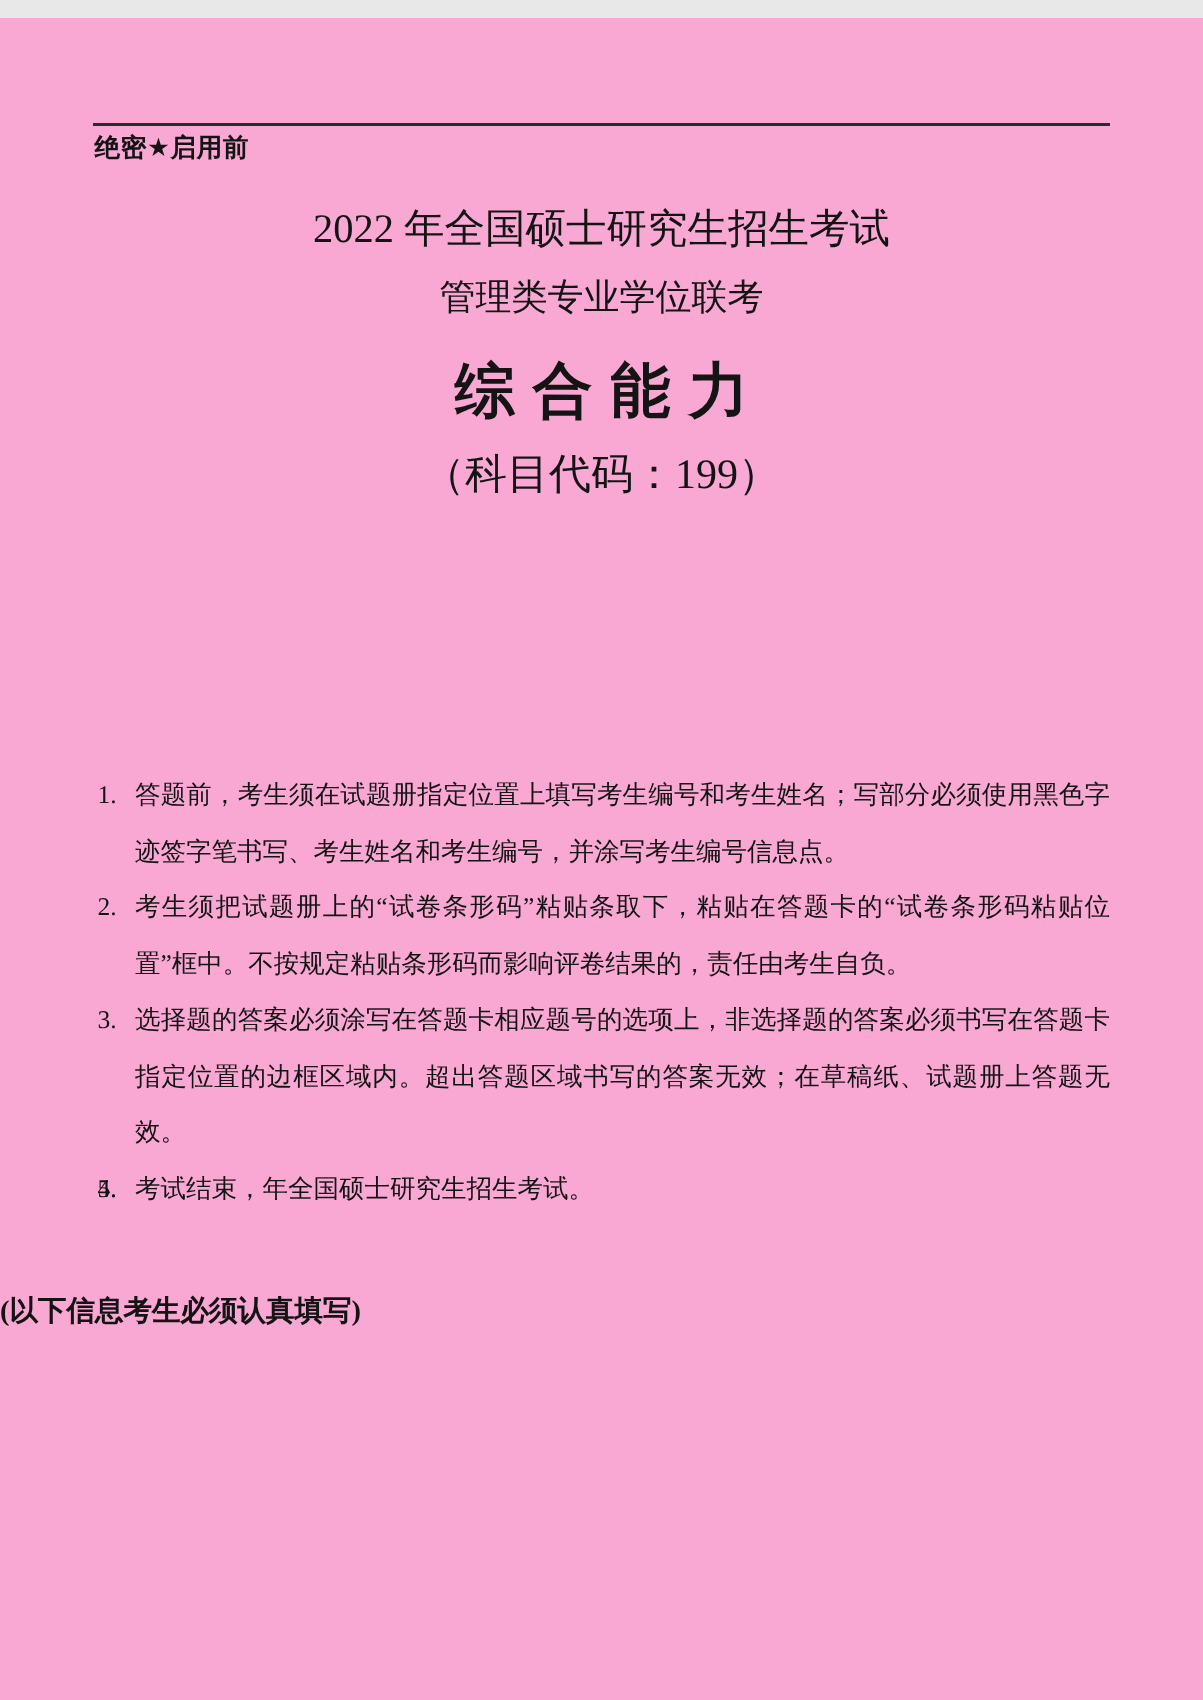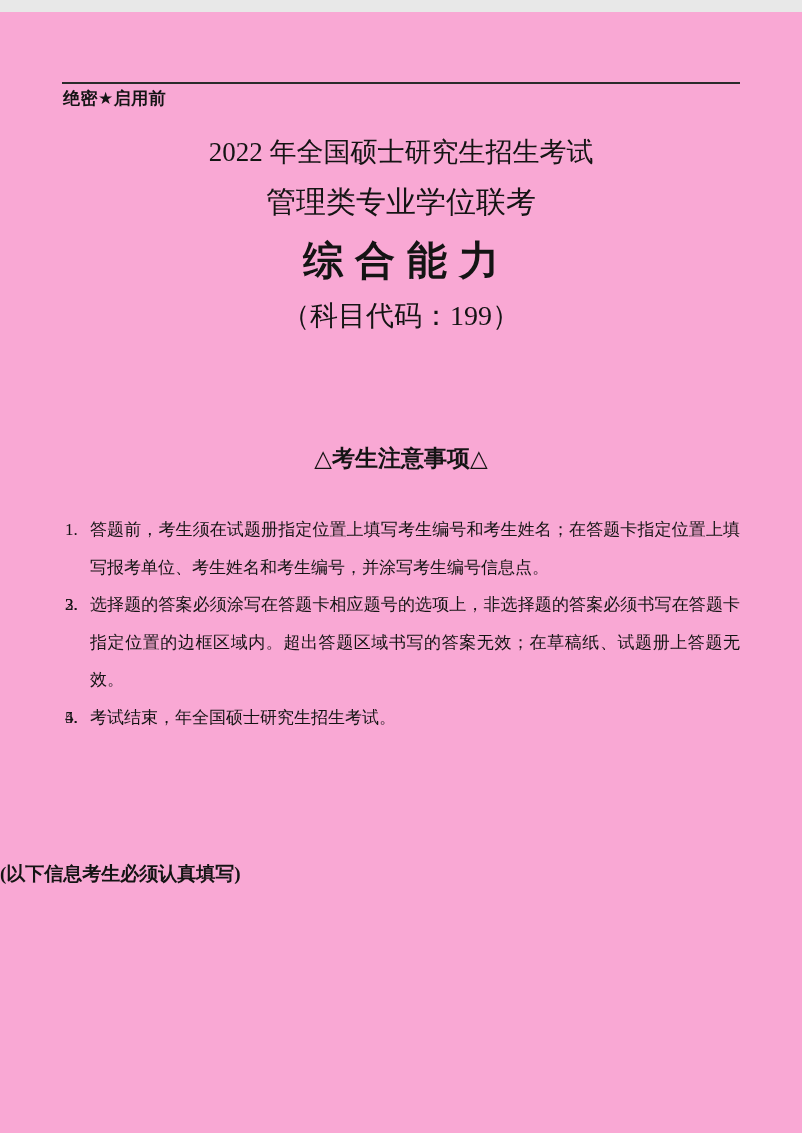--- a/index.html
+++ b/index.html
@@ -35,21 +35,21 @@
     left: 0; right: 0;
     top: 122px;
     text-align: center;
     font-size: 27px;
   }
   .title-line2 {
     position: absolute;
     left: 0; right: 0;
     top: 170px;
     text-align: center;
-    font-size: 30px;
+    font-size: 24px;
   }
   .subject-title {
     position: absolute;
     left: 0; right: 0;
     top: 221px;
     text-align: center;
     font-family: Liberation Mono, monospace;
     font-weight: bold;
     font-size: 40px;
     letter-spacing: 12px;
@@ -132,26 +132,25 @@
   <div class="secret">绝密★启用前</div>
 
   <div class="title-line1">2022 年全国硕士研究生招生考试</div>
 
   <div class="title-line2">管理类专业学位联考</div>
 
   <div class="subject-title">综合能力</div>
 
   <div class="subject-code">（科目代码：199）</div>
 
-  <div class="notice-heading">△考生注意事项△</div>
 
   <ol class="notice-list">
 
-  <li><span class="num">1.</span><span>答题前，考生须在试题册指定位置上填写考生编号和考生姓名；在答题卡指定位置上填写报考单位、考生姓名和考生编号，并涂写考生编号信息点。</span></li>
-      <li><span class="num">2.</span></li>
+  <li><span class="num">1.</span><span>答题前，考生须在试题册指定位置上填写考生编号和考生姓名；写部分必须使用黑色字迹签字笔书写、考生姓名和考生编号，并涂写考生编号信息点。</span></li>
+      <li><span class="num">2.</span><span>考生须把试题册上的“试卷条形码”粘贴条取下，粘贴在答题卡的“试卷条形码粘贴位置”框中。不按规定粘贴条形码而影响评卷结果的，责任由考生自负。</span></li>
       <li><span class="num">3.</span><span>选择题的答案必须涂写在答题卡相应题号的选项上，非选择题的答案必须书写在答题卡指定位置的边框区域内。超出答题区域书写的答案无效；在草稿纸、试题册上答题无效。</span></li>
       <li><span class="num">4.</span></li>
       <li><span class="num">5.</span><span>考试结束，年全国硕士研究生招生考试。</span></li>
     </ol>
 
   <div class="fill-instruction">(以下信息考生必须认真填写)</div>
 
 
 </div>
 

